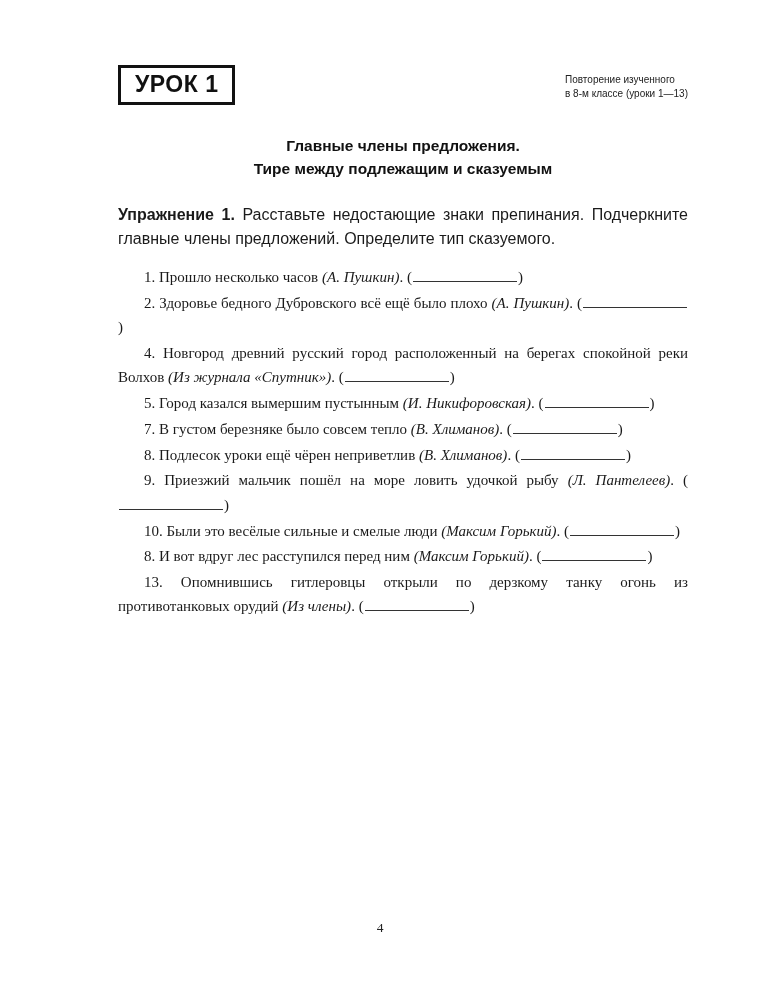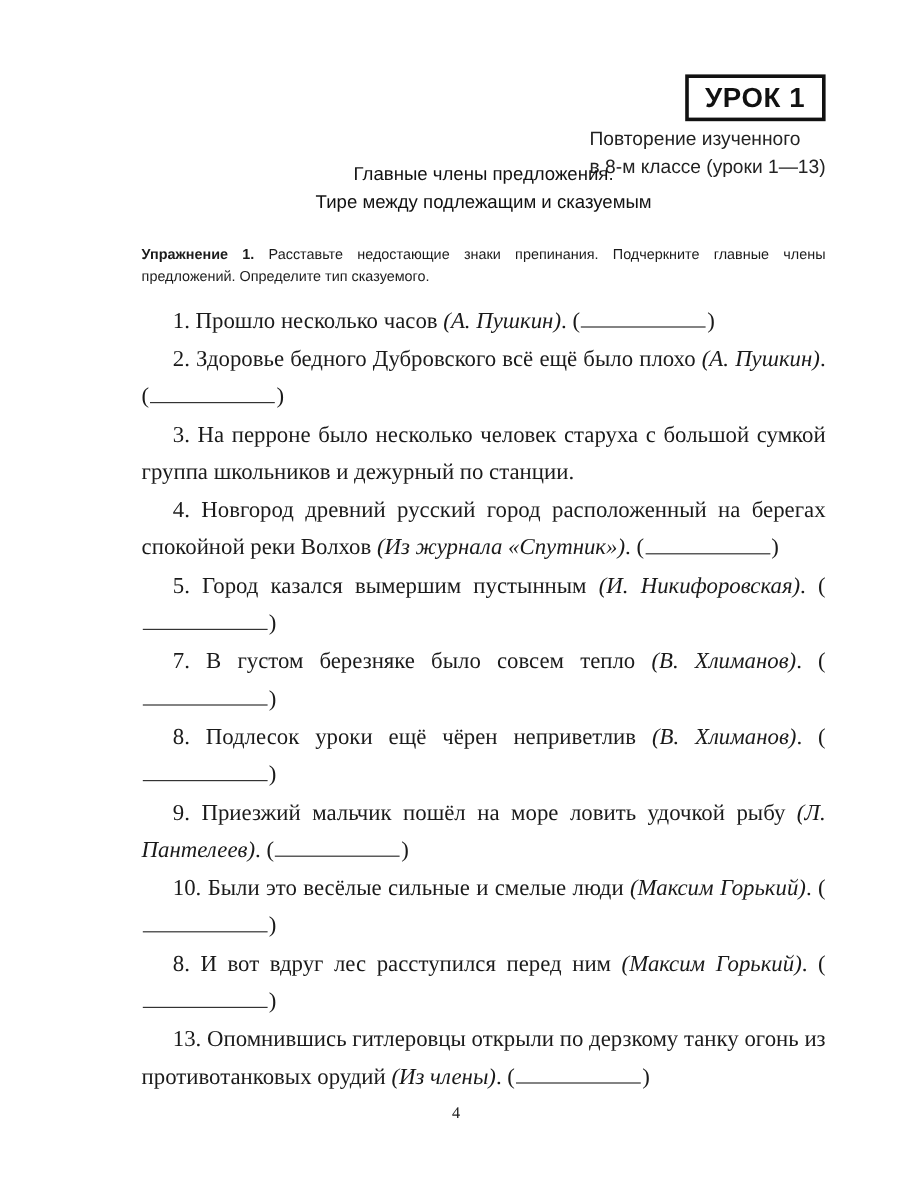--- a/index.html
+++ b/index.html
@@ -24,69 +24,68 @@
   }
   .content {
     position: absolute;
     left: 118px;
     top: 62px;
     width: 570px;
   }
   
   .header-row {
     display: flex;
-    align-items: flex-end;
+    align-items: center;
     justify-content: space-between;
     height: 46px;
-    flex-direction: column;
   }
   .lesson-badge {
     border: 3px solid #111;
     padding: 4px 14px 5px 14px;
     font-family: "Liberation Sans", sans-serif;
     font-weight: bold;
     font-size: 23px;
     letter-spacing: 0.5px;
     line-height: 1.05;
     color: #111;
     background: #fff;
   }
   .header-note {
     font-family: "Liberation Sans", sans-serif;
-    font-size: 16px;
+    font-size: 10px;
     line-height: 1.45;
     color: #222;
     text-align: left;
     padding-top: 4px;
     max-width: 210px;
   }
   
   .doc-title {
     margin-top: 26px;
     text-align: center;
     font-family: "Liberation Sans", sans-serif;
-    font-weight: normal;
+    font-weight: bold;
     font-size: 15.5px;
     line-height: 1.5;
     color: #111;
   }
   
   .task {
     margin-top: 22px;
     font-family: "Liberation Sans", sans-serif;
-    font-size: 12px;
+    font-size: 16px;
     line-height: 1.55;
     text-align: justify;
     color: #1b1b1b;
   }
   .task b { font-weight: bold; }
   
   .items {
     margin-top: 13px;
-    font-size: 19px;
+    font-size: 15px;
     line-height: 1.62;
   }
   .item {
     text-indent: 26px;
     text-align: justify;
     margin-bottom: 1.5px;
   }
   .item i { font-style: italic; }
   .blank {
     display: inline-block;
@@ -127,21 +126,20 @@
       <div>Тире между подлежащим и сказуемым</div>
     </div>
 
     <div class="task">
       <b>Упражнение 1.</b><span> Расставьте недостающие знаки препинания. Подчеркните главные члены предложений. Определите тип сказуемого.</span>
     </div>
 
     <div class="items" id="exercise-list">
         <div class="item"><span>1.</span><span> Прошло несколько часов </span><i>(А. Пушкин)</i><span>. </span><span class="paren">(</span><span class="blank" style="width: 104px;"></span><span class="paren">)</span></div>
         <div class="item"><span>2.</span><span> Здоровье бедного Дубровского всё ещё было плохо </span><i>(А. Пушкин)</i><span>. </span><span class="paren">(</span><span class="blank" style="width: 104px;"></span><span class="paren">)</span></div>
-        <div class="item"><span>3.</span><span> На перроне было несколько человек старуха с большой сумкой группа школьников и дежурный по станции.</span></div>
         <div class="item"><span>4.</span><span> Новгород древний русский город расположенный на берегах спокойной реки Волхов </span><i>(Из журнала «Спутник»)</i><span>. </span><span class="paren">(</span><span class="blank" style="width: 104px;"></span><span class="paren">)</span></div>
         <div class="item"><span>5.</span><span> Город казался вымершим пустынным </span><i>(И. Никифоровская)</i><span>. </span><span class="paren">(</span><span class="blank" style="width: 104px;"></span><span class="paren">)</span></div>
         <div class="item"><span>7.</span><span> В густом березняке было совсем тепло </span><i>(В. Хлиманов)</i><span>. </span><span class="paren">(</span><span class="blank" style="width: 104px;"></span><span class="paren">)</span></div>
         <div class="item"><span>8.</span><span> Подлесок уроки ещё чёрен неприветлив </span><i>(В. Хлиманов)</i><span>. </span><span class="paren">(</span><span class="blank" style="width: 104px;"></span><span class="paren">)</span></div>
         <div class="item"><span>9.</span><span> Приезжий мальчик пошёл на море ловить удочкой рыбу </span><i>(Л. Пантелеев)</i><span>. </span><span class="paren">(</span><span class="blank" style="width: 104px;"></span><span class="paren">)</span></div>
         <div class="item"><span>10.</span><span> Были это весёлые сильные и смелые люди </span><i>(Максим Горький)</i><span>. </span><span class="paren">(</span><span class="blank" style="width: 104px;"></span><span class="paren">)</span></div>
         <div class="item"><span>8.</span><span> И вот вдруг лес расступился перед ним </span><i>(Максим Горький)</i><span>. </span><span class="paren">(</span><span class="blank" style="width: 104px;"></span><span class="paren">)</span></div>
         <div class="item"><span>13.</span><span> Опомнившись гитлеровцы открыли по дерзкому танку огонь из противотанковых орудий </span><i>(Из члены)</i><span>. </span><span class="paren">(</span><span class="blank" style="width: 104px;"></span><span class="paren">)</span></div>
       </div>
 

